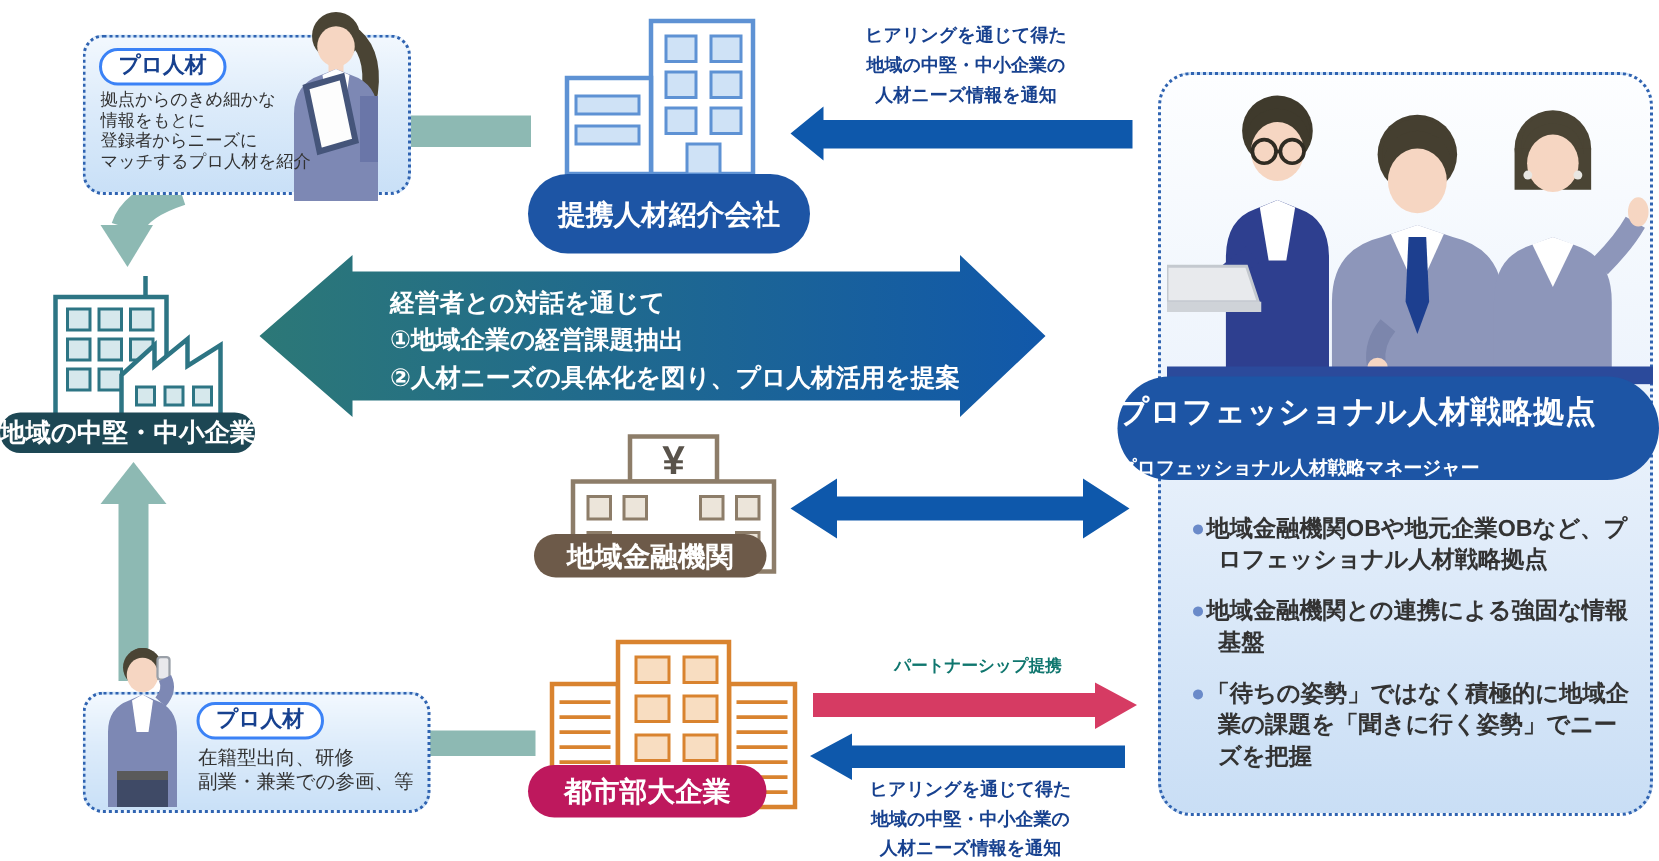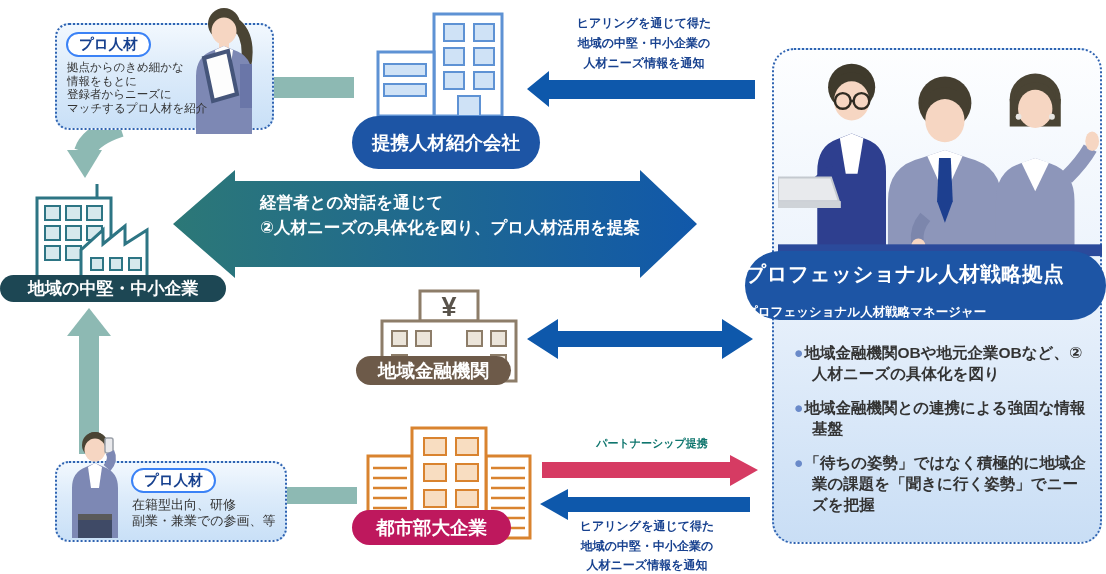--- a/index.html
+++ b/index.html
@@ -111,20 +111,21 @@
   <div class="pill" style="left:352px;top:116px;background:#1d55a5;padding:15px 20px;z-index:3">提携人材紹介会社</div>
 
   <div class="abs navy-text" style="left:535px;top:13px;width:218px;z-index:2">
     <div>ヒアリングを通じて得た</div>
     <div>地域の中堅・中小企業の</div>
     <div>人材ニーズ情報を通知</div>
   </div>
 
   <div class="abs white-arrow-text" style="left:260px;top:190px;z-index:2">
     <div>経営者との対話を通じて</div>
+    <div>①地域企業の経営課題抽出</div>
     <div>②人材ニーズの具体化を図り、プロ人材活用を提案</div>
   </div>
 
   <svg class="abs" style="left:33px;top:184px;z-index:2" width="120" height="102" viewBox="0 0 120 102">
     <line x1="64" y1="0" x2="64" y2="14" stroke="#2d7584" stroke-width="3"></line>
     <rect x="4" y="14" width="74" height="86" fill="#fff" stroke="#2d7584" stroke-width="3"></rect>
     <g stroke="#2d7584" stroke-width="2" fill="#d6e8ec">
       <rect x="12" y="22" width="15" height="14"></rect>
         <rect x="33" y="22" width="15" height="14"></rect>
         <rect x="54" y="22" width="15" height="14"></rect>
@@ -134,21 +135,21 @@
       <rect x="12" y="62" width="15" height="14"></rect>
         <rect x="33" y="62" width="15" height="14"></rect>
     </g>
     <polygon points="48,100 48,66 70,46 70,60 92,42 92,60 114,46 114,100" fill="#fff" stroke="#2d7584" stroke-width="3"></polygon>
     <g stroke="#2d7584" stroke-width="2" fill="#d6e8ec">
       <rect x="58" y="74" width="12" height="12"></rect>
         <rect x="77" y="74" width="12" height="12"></rect>
         <rect x="96" y="74" width="12" height="12"></rect>
     </g>
   </svg>
-  <div class="pill" style="left:0px;top:275px;background:#1d4754;padding:3px 28px;font-size:17px;z-index:3">地域の中堅・中小企業</div>
+  <div class="pill" style="left:0px;top:275px;background:#1d4754;padding:3px 0;font-size:17px;z-index:3">地域の中堅・中小企業</div>
 
   <svg class="abs" style="left:374px;top:289px;z-index:2" width="150" height="94" viewBox="0 0 150 94">
     <rect x="46" y="2" width="58" height="30" fill="#fff" stroke="#8d7d69" stroke-width="3"></rect>
     <text x="75" y="27" font-size="27" font-weight="bold" fill="#59534b" text-anchor="middle">¥</text>
     <rect x="8" y="32" width="134" height="60" fill="#fff" stroke="#8d7d69" stroke-width="3"></rect>
     <g stroke="#8d7d69" stroke-width="2" fill="#ece5da">
       <rect x="18" y="42" width="15" height="15"></rect>
         <rect x="42" y="42" width="15" height="15"></rect>
       <rect x="93" y="42" width="15" height="15"></rect>
         <rect x="117" y="42" width="15" height="15"></rect>
@@ -263,18 +264,18 @@
 
     <rect x="0" y="196" width="330" height="12" fill="#2b4a9b"></rect>
   </svg>
 
   <div class="abs hub-pill" style="left:745px;top:251px;width:361px;height:69px;z-index:3">
     <div class="hub-title">プロフェッショナル人材戦略拠点</div>
     <div class="hub-subtitle">プロフェッショナル人材戦略マネージャー</div>
   </div>
 
   <div class="abs" style="left:794px;top:342px;width:296px;z-index:2">
-    <div class="bullet">地域金融機関OBや地元企業OBなど、②人材ニーズの具体化を図り</div>
+    <div class="bullet">地域金融機関OBや地元企業OBなど、プロフェッショナル人材戦略拠点</div>
     <div class="bullet">地域金融機関との連携による強固な情報基盤</div>
     <div class="bullet">「待ちの姿勢」ではなく積極的に地域企業の課題を「聞きに行く姿勢」でニーズを把握</div>
   </div>
 
 </div>
 
 </body></html>

